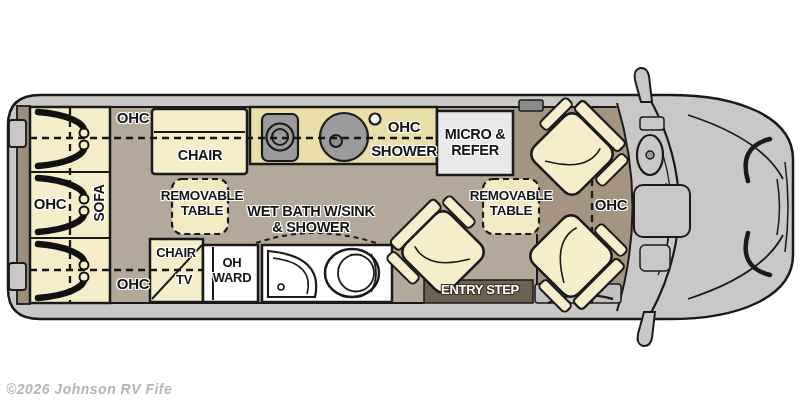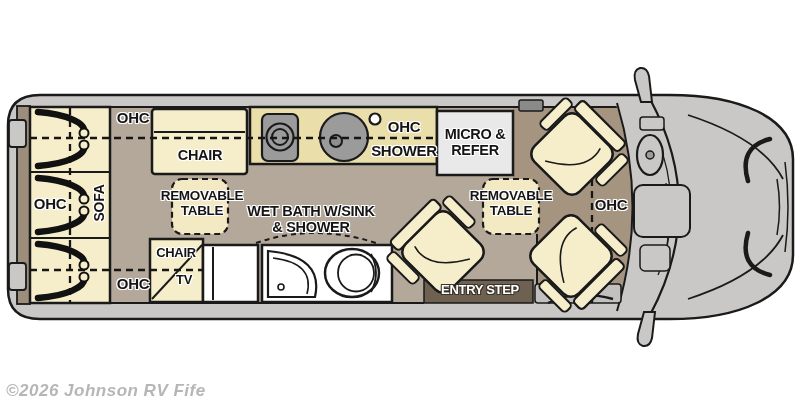--- a/index.html
+++ b/index.html
@@ -7,21 +7,21 @@
          font-family:"Liberation Sans",sans-serif;margin-top:7px;}
   .stage svg{position:absolute;left:0;top:0;}
   .lbl{position:absolute;font-weight:bold;color:#151515;text-align:center;
        font-size:14px;line-height:1.12;letter-spacing:-0.3px;
        text-shadow:-1px -1px 0 #fff,1px -1px 0 #fff,-1px 1px 0 #fff,1px 1px 0 #fff,0 0 2px #fff;}
   .pre{white-space:pre-line;}
   .ohc{font-size:15px;}
   .small{font-size:13px;}
   .rot{transform:rotate(-90deg);transform-origin:center;}
   .inv{color:#fff;text-shadow:-1px -1px 0 #3a332a,1px -1px 0 #3a332a,-1px 1px 0 #3a332a,1px 1px 0 #3a332a;}
-  .watermark{position:absolute;left:6px;top:374px;font-size:17px;font-style:italic;
+  .watermark{position:absolute;left:6px;top:374px;font-size:14px;font-style:italic;
              font-weight:bold;color:#b7b6b5;letter-spacing:0.5px;text-shadow:none;}
 </style>
 </head>
 <body>
 
 <div class="stage">
 
 <svg width="800" height="400" viewBox="0 0 800 400">
 
   <g>
@@ -146,20 +146,22 @@
 <div class="lbl ohc" style="left:110px;top:269px;width:46px;">OHC</div>
 <div class="lbl ohc" style="left:381px;top:112px;width:46px;">OHC</div>
 <div class="lbl ohc" style="left:588px;top:190px;width:46px;">OHC</div>
 <div class="lbl ohc" style="left:368px;top:136px;width:72px;">SHOWER</div>
 <div class="lbl rot" style="left:70px;top:188px;width:60px;height:16px;">SOFA</div>
 <div class="lbl" style="left:160px;top:140px;width:80px;font-size:14.5px;">CHAIR</div>
 <div class="lbl pre small" style="left:150px;top:181px;width:104px;font-size:13.5px;">REMOVABLE
 TABLE</div>
 <div class="lbl small" style="left:149px;top:239px;width:54px;">CHAIR</div>
 <div class="lbl small" style="left:159px;top:266px;width:50px;">TV</div>
+<div class="lbl pre small" style="left:206px;top:249px;width:52px;">OH
+WARD</div>
 <div class="lbl pre" style="left:437px;top:119px;width:76px;font-size:14.5px;">MICRO &amp;
 REFER</div>
 <div class="lbl pre" style="left:246px;top:196px;width:130px;font-size:14.5px;">WET BATH W/SINK
 &amp; SHOWER</div>
 <div class="lbl pre small" style="left:459px;top:181px;width:104px;font-size:13.5px;">REMOVABLE
 TABLE</div>
 <div class="lbl small inv" style="left:424px;top:276px;width:112px;">ENTRY STEP</div>
 
 <div class="watermark">©2026 Johnson RV Fife</div>
 

